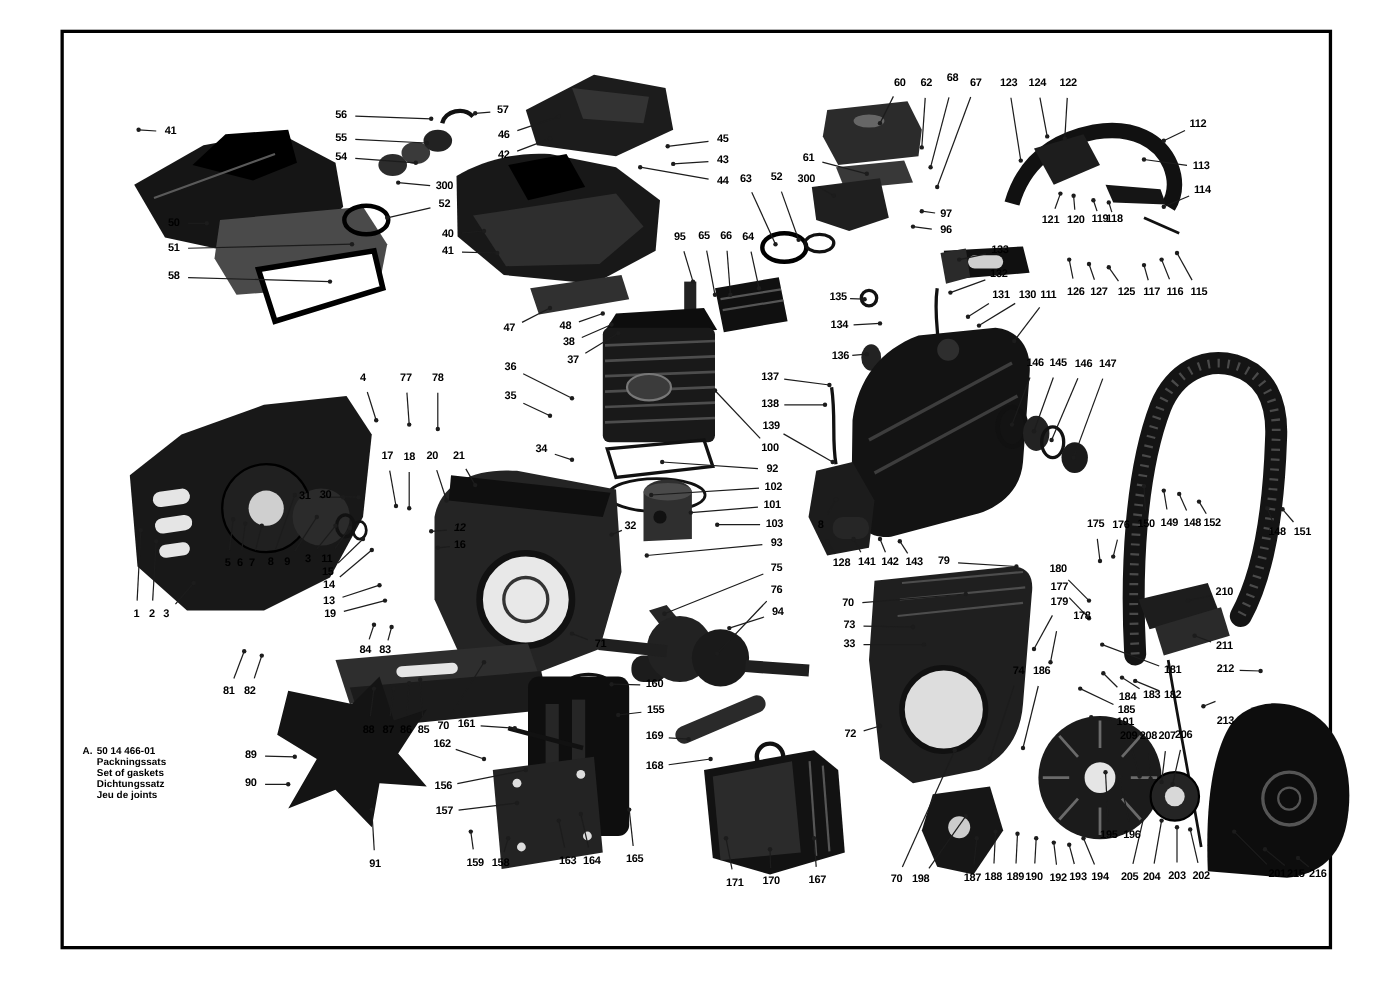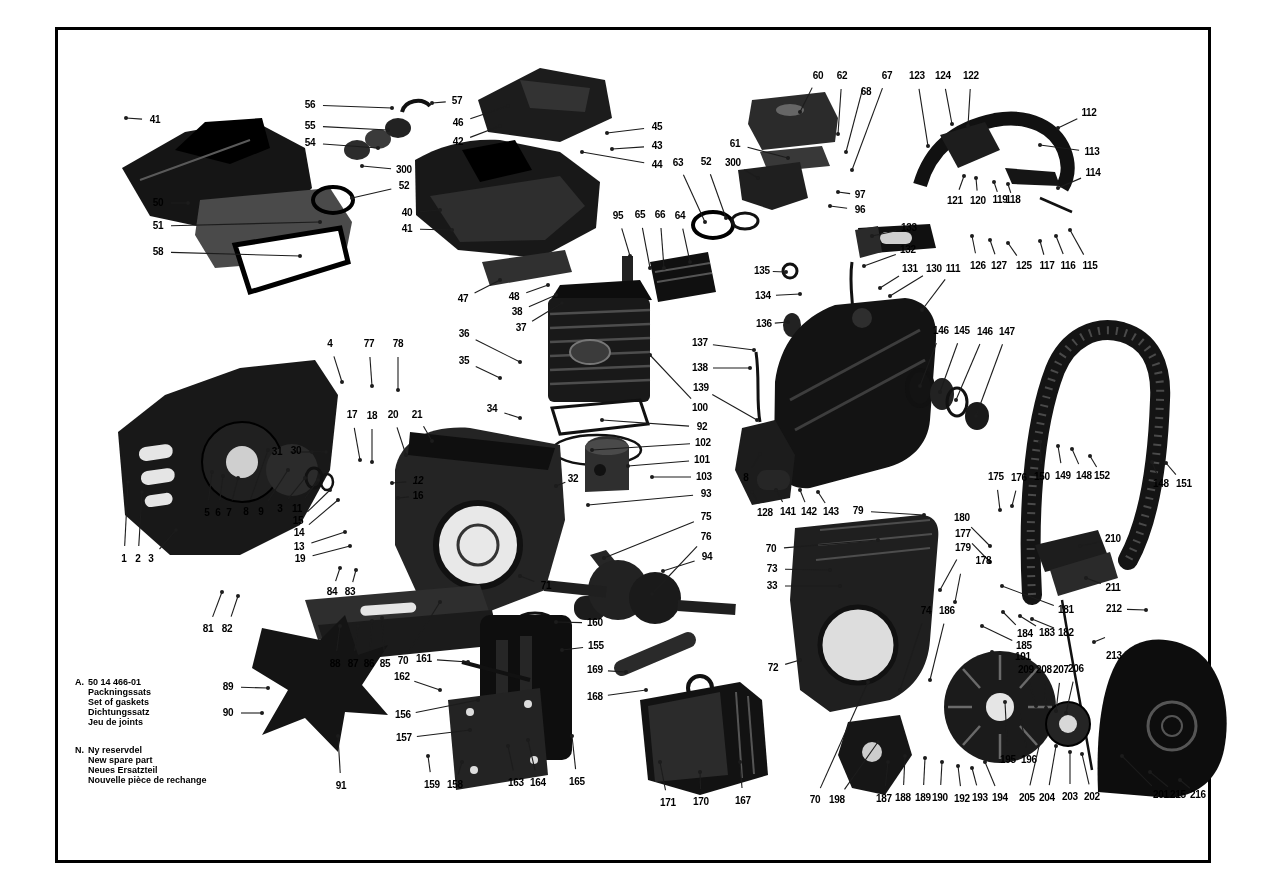--- a/index.html
+++ b/index.html
@@ -569,21 +569,21 @@
       <div class="callout" style="left: 407px; top: 229px;">41</div>
       <div class="callout" style="left: 657px; top: 127px;">45</div>
       <div class="callout" style="left: 657px; top: 146px;">43</div>
       <div class="callout" style="left: 657px; top: 165px;">44</div>
       <div class="callout" style="left: 678px; top: 163px;">63</div>
       <div class="callout" style="left: 706px; top: 162px;">52</div>
       <div class="callout" style="left: 733px; top: 163px;">300</div>
       <div class="callout" style="left: 735px; top: 144px;">61</div>
       <div class="callout" style="left: 818px; top: 76px;">60</div>
       <div class="callout" style="left: 842px; top: 76px;">62</div>
-      <div class="callout" style="left: 866px; top: 92px;">68</div>
+      <div class="callout" style="left: 866px; top: 72px;">68</div>
       <div class="callout" style="left: 887px; top: 76px;">67</div>
       <div class="callout" style="left: 917px; top: 76px;">123</div>
       <div class="callout" style="left: 943px; top: 76px;">124</div>
       <div class="callout" style="left: 971px; top: 76px;">122</div>
       <div class="callout" style="left: 1089px; top: 113px;">112</div>
       <div class="callout" style="left: 1092px; top: 152px;">113</div>
       <div class="callout" style="left: 1093px; top: 173px;">114</div>
       <div class="callout" style="left: 860px; top: 195px;">97</div>
       <div class="callout" style="left: 860px; top: 210px;">96</div>
       <div class="callout" style="left: 955px; top: 201px;">121</div>
@@ -745,19 +745,13 @@
     </div>
 
   <div class="legend" style="left:75px;top:677px">
     <div><span class="ltr">A.</span><span>50 14 466-01</span></div>
     <div class="sub">Packningssats</div>
     <div class="sub">Set of gaskets</div>
     <div class="sub">Dichtungssatz</div>
     <div class="sub">Jeu de joints</div>
   </div>
 
-  <div class="legend" style="left:75px;top:745px">
-    <div><span class="ltr">N.</span><span>Ny reservdel</span></div>
-    <div class="sub">New spare part</div>
-    <div class="sub">Neues Ersatzteil</div>
-    <div class="sub">Nouvelle pièce de rechange</div>
-  </div>
 </div>
 
 </body></html>

